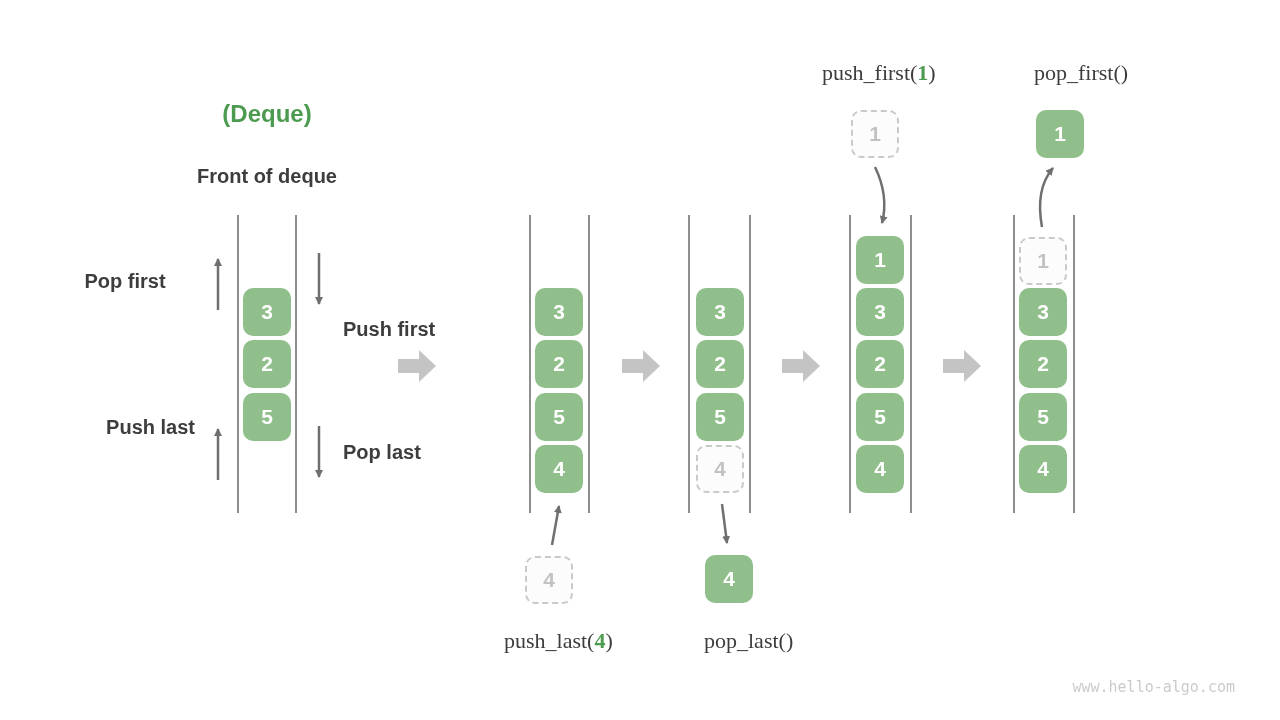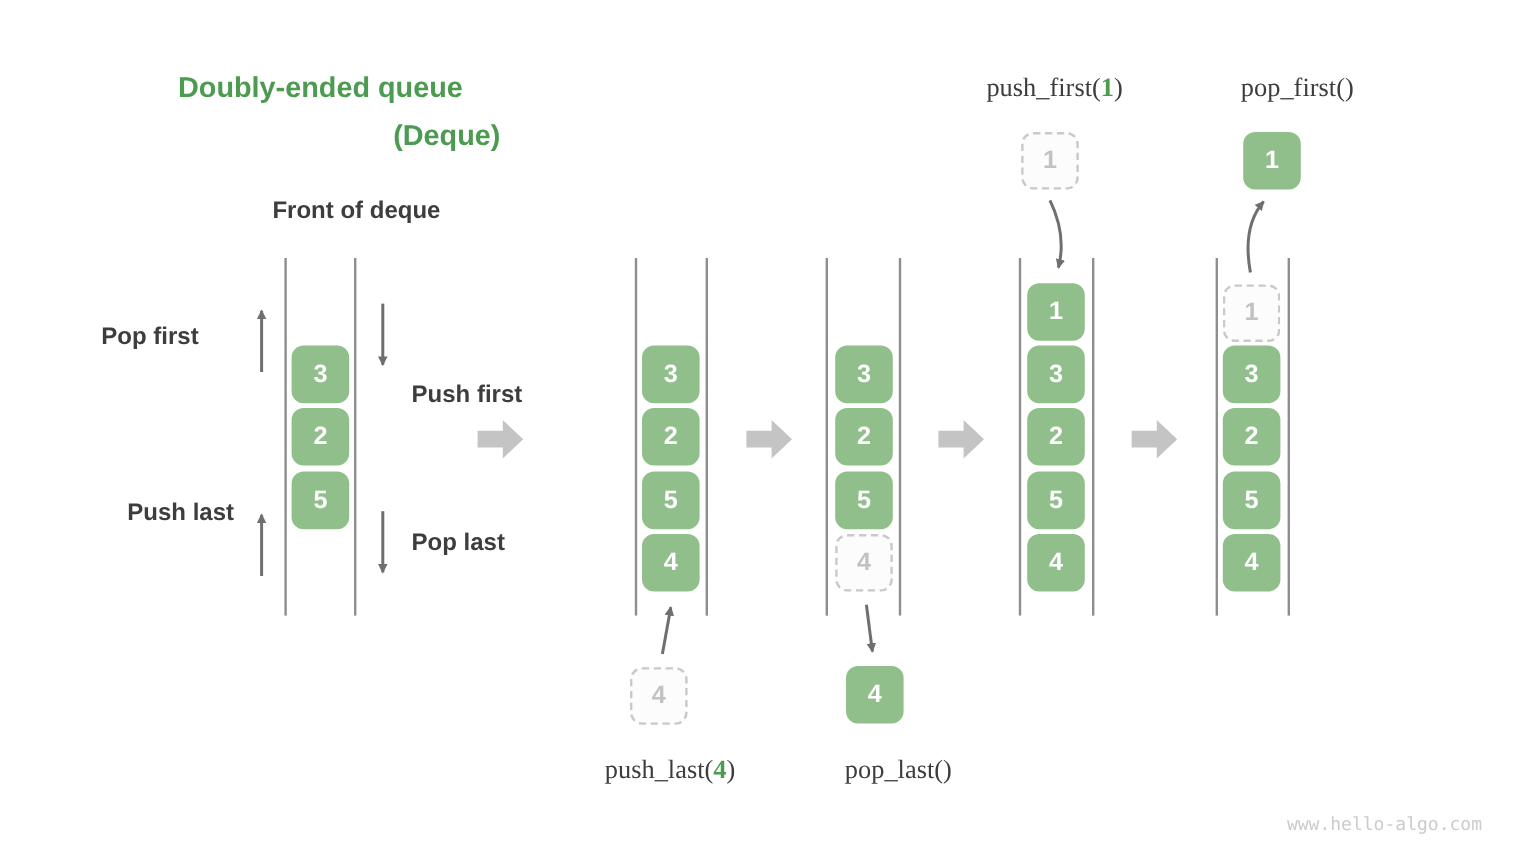--- a/index.html
+++ b/index.html
@@ -21,21 +21,21 @@
     font-family:"Liberation Sans", sans-serif;overflow:hidden;
   }
   .abs{position:absolute;}
   .title{
     color:var(--green-dark);font-weight:bold;font-size:24px;text-align:center;
     width:300px;left:117px;
   }
   .blabel{
     color:var(--text-dark);font-weight:bold;font-size:20px;white-space:nowrap;
   }
-  .center{text-align:right;}
+  .center{text-align:center;}
   .right{text-align:right;}
   .qcol{
     border-left:2px solid var(--gray-line);
     border-right:2px solid var(--gray-line);
     top:215px;height:298px;box-sizing:border-box;
   }
   .qbox{
     width:48px;height:48px;border-radius:10px;background:var(--green-box);
     color:var(--box-text);font-weight:bold;font-size:21px;line-height:48px;
     text-align:center;z-index:3;
@@ -57,22 +57,21 @@
   .watermark{
     font-family:"DejaVu Sans Mono", monospace;font-size:15px;
     color:var(--watermark);white-space:nowrap;
   }
 </style>
 </head>
 <body>
 
 <div class="canvas">
 
-  <div class="abs title" style="top:60px;">Doubly-ended queue</div>
-  <div class="abs title" style="top:100px;text-align:right;">(Deque)</div>
+  <div class="abs title" style="top:100px;">(Deque)</div>
 
   <div class="abs blabel center" style="left:167px;top:165px;width:200px;">Front of deque</div>
 
   <div class="abs blabel right" style="left:55px;top:270px;width:140px;text-align:center;">Pop first</div>
   <div class="abs blabel" style="left:343px;top:270px;margin-top:48px;">Push first</div>
   <div class="abs blabel right" style="left:55px;top:416px;width:140px;text-align:right;">Push last</div>
   <div class="abs blabel" style="left:343px;top:441px;">Pop last</div>
 
   <div class="abs code" style="left:822px;top:60px;"><span>push_first(</span><span class="arg">1</span><span>)</span></div>
   <div class="abs code" style="left:1034px;top:60px;">pop_first()</div>

